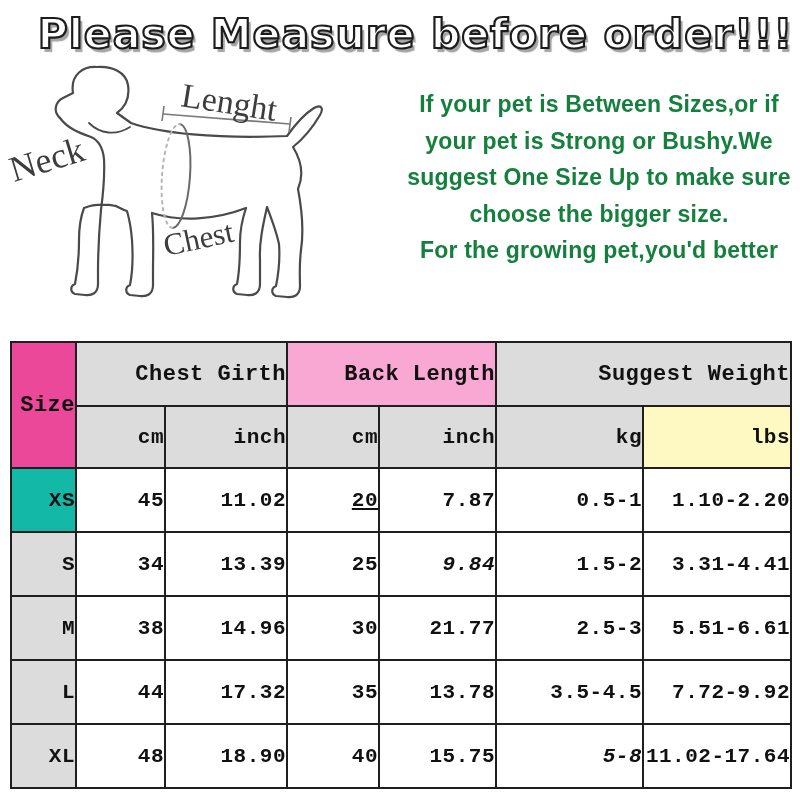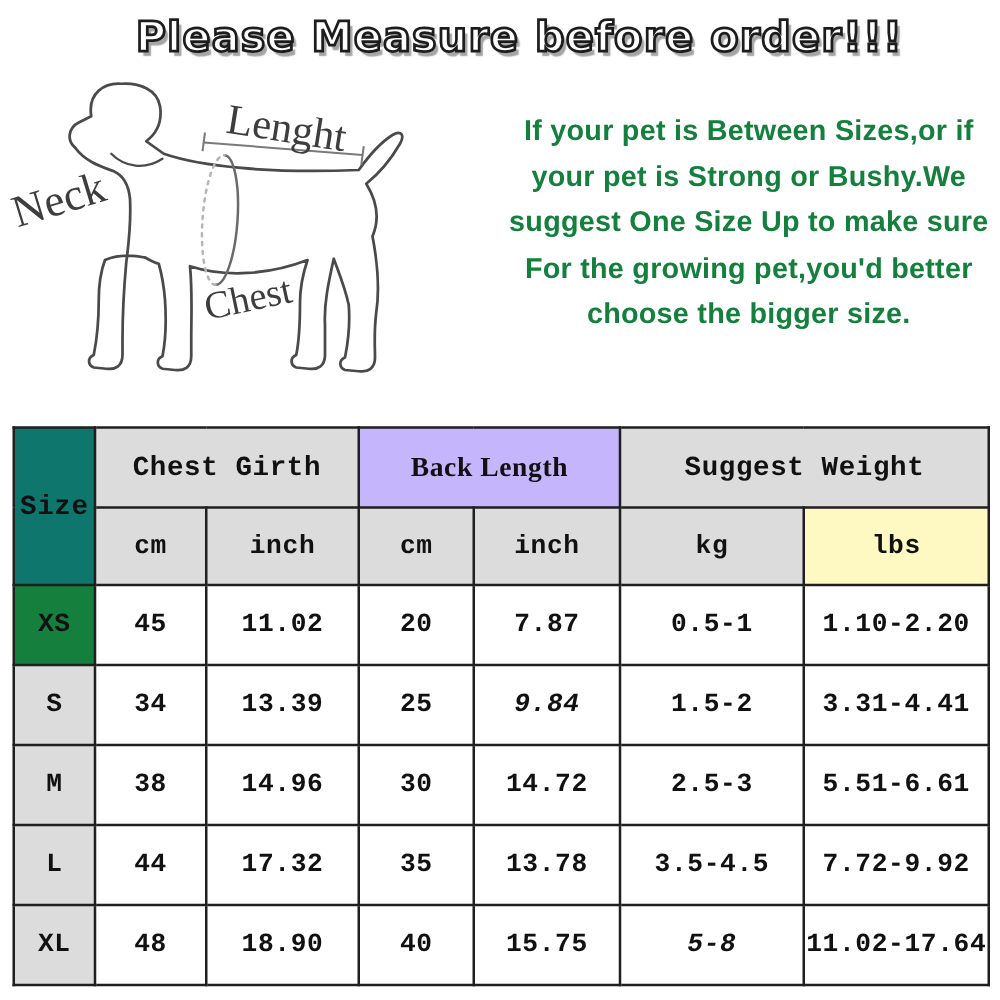--- a/index.html
+++ b/index.html
@@ -10,21 +10,21 @@
     font-family: "Liberation Sans", sans-serif;
     overflow: hidden;
   }
 
   
   .title {
     position: absolute;
     top: 10px; left: 0; width: 800px;
     text-align: center;
     font-family: "DejaVu Sans", sans-serif;
-    font-size: 33px;
+    font-size: 41px;
     font-weight: 700;
     letter-spacing: 1px;
     color: #ffffff;
     -webkit-text-stroke: 2.2px #1c1c1c;
     text-shadow: 3px 4px 1px rgba(90,90,90,0.55);
     white-space: nowrap;
     padding-left: 31px;
   }
 
   
@@ -59,21 +59,21 @@
     width: 780px;
     border-collapse: collapse;
     table-layout: fixed;
     font-family: "Liberation Mono", "DejaVu Sans Mono", monospace;
     font-size: 21px;
     color: #111111;
     letter-spacing: 0.5px;
   }
   .size-table th, .size-table td {
     border: 2px solid #1f1f1f;
-    text-align: center;
+    text-align: right;
     vertical-align: middle;
     font-weight: 600;
     background: #ffffff;
     padding: 0;
   }
   .size-table .hdr { background: #dcdcdc; }
   .size-table .r-group { height: 64px; font-size: 22px; }
   .size-table .r-units { height: 62px; }
   .size-table .r-data  { height: 64px; }
 </style>
@@ -154,73 +154,73 @@
     <text transform="translate(180,46) rotate(9)" font-size="34">Lenght</text>
     <text transform="translate(14,122) rotate(-17)" font-size="36">Neck</text>
     <text transform="translate(166,196) rotate(-12)" font-size="31">Chest</text>
   </svg>
 </div>
 
 <div class="notice" style="color: #15803d;">
   <div>If your pet is Between Sizes,or if</div>
   <div>your pet is Strong or Bushy.We</div>
   <div>suggest One Size Up to make sure</div>
+  <div>choose the bigger size.</div>
   <div>For the growing pet,you'd better</div>
-  <div>choose the bigger size.</div>
 </div>
 
 <table class="size-table">
   <colgroup>
     <col style="width:65px">
       <col style="width:89px">
       <col style="width:122px">
     <col style="width:92px">
       <col style="width:117px">
       <col style="width:147px">
       <col style="width:148px">
   </colgroup>
   <tbody>
     <tr class="r-group">
-      <th class="hdr" rowspan="2" style="background: #0f766e; border-color: rgb(31, 31, 31);">Size</th>
+      <th class="hdr" rowspan="2" style="background: #ec4899; border-color: rgb(31, 31, 31);">Size</th>
       <th class="hdr" colspan="2" style="background: rgb(220, 220, 220); border-color: rgb(31, 31, 31);">Chest Girth</th>
-      <th class="hdr" colspan="2" style="background: #c4b5fd; border-color: rgb(31, 31, 31); font-family: Liberation Serif, serif;">Back Length</th>
+      <th class="hdr" colspan="2" style="background: #f9a8d4; border-color: rgb(31, 31, 31);">Back Length</th>
       <th class="hdr" colspan="2" style="background: rgb(220, 220, 220); border-color: rgb(31, 31, 31);">Suggest Weight</th>
     </tr>
     <tr class="r-units">
       <th class="hdr" style="background: rgb(220, 220, 220); border-color: rgb(31, 31, 31);">cm</th>
       <th class="hdr" style="background: rgb(220, 220, 220); border-color: rgb(31, 31, 31);">inch</th>
       <th class="hdr" style="background: rgb(220, 220, 220); border-color: rgb(31, 31, 31);">cm</th>
       <th class="hdr" style="background: rgb(220, 220, 220); border-color: rgb(31, 31, 31);">inch</th>
       <th class="hdr" style="background: rgb(220, 220, 220); border-color: rgb(31, 31, 31);">kg</th>
       <th class="hdr" style="background: #fef9c3; border-color: rgb(31, 31, 31);">lbs</th>
     </tr>
     <tr class="r-data">
-      <th class="hdr" style="background: #15803d; border-color: rgb(31, 31, 31);">XS</th>
+      <th class="hdr" style="background: #14b8a6; border-color: rgb(31, 31, 31);">XS</th>
       <td style="border-color: rgb(31, 31, 31);">45</td>
       <td style="border-color: rgb(31, 31, 31);">11.02</td>
-      <td style="border-color: rgb(31, 31, 31);">20</td>
+      <td style="border-color: rgb(31, 31, 31); text-decoration: underline;">20</td>
       <td style="border-color: rgb(31, 31, 31);">7.87</td>
       <td style="border-color: rgb(31, 31, 31);">0.5-1</td>
       <td style="border-color: rgb(31, 31, 31);">1.10-2.20</td>
     </tr>
     <tr class="r-data">
       <th class="hdr" style="background: rgb(220, 220, 220); border-color: rgb(31, 31, 31);">S</th>
       <td style="border-color: rgb(31, 31, 31);">34</td>
       <td style="border-color: rgb(31, 31, 31);">13.39</td>
       <td style="border-color: rgb(31, 31, 31);">25</td>
       <td style="border-color: rgb(31, 31, 31); font-style: italic;">9.84</td>
       <td style="border-color: rgb(31, 31, 31);">1.5-2</td>
       <td style="border-color: rgb(31, 31, 31);">3.31-4.41</td>
     </tr>
     <tr class="r-data">
       <th class="hdr" style="background: rgb(220, 220, 220); border-color: rgb(31, 31, 31);">M</th>
       <td style="border-color: rgb(31, 31, 31);">38</td>
       <td style="border-color: rgb(31, 31, 31);">14.96</td>
       <td style="border-color: rgb(31, 31, 31);">30</td>
-      <td style="border-color: rgb(31, 31, 31);">14.72</td>
+      <td style="border-color: rgb(31, 31, 31);">21.77</td>
       <td style="border-color: rgb(31, 31, 31);">2.5-3</td>
       <td style="border-color: rgb(31, 31, 31);">5.51-6.61</td>
     </tr>
     <tr class="r-data">
       <th class="hdr" style="background: rgb(220, 220, 220); border-color: rgb(31, 31, 31);">L</th>
       <td style="border-color: rgb(31, 31, 31);">44</td>
       <td style="border-color: rgb(31, 31, 31);">17.32</td>
       <td style="border-color: rgb(31, 31, 31);">35</td>
       <td style="border-color: rgb(31, 31, 31);">13.78</td>
       <td style="border-color: rgb(31, 31, 31);">3.5-4.5</td>

